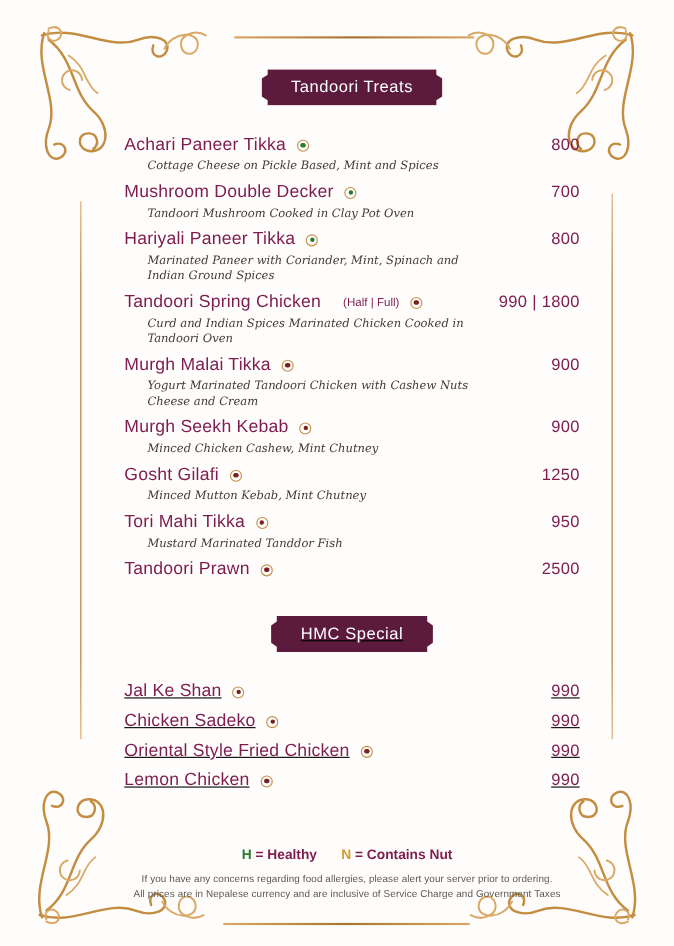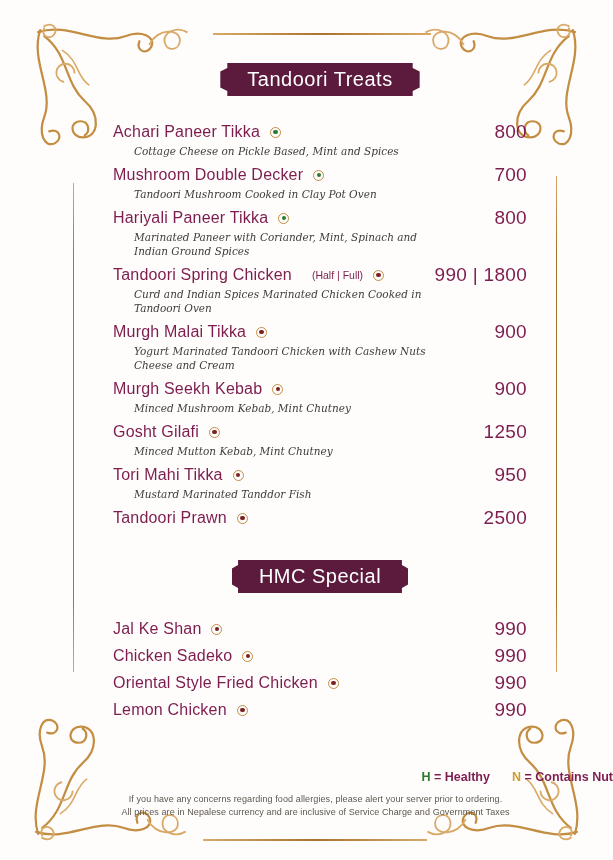--- a/index.html
+++ b/index.html
@@ -30,26 +30,26 @@
   .vrule-right{left:556px;top:176px;height:496px;}
   
   .flourish{position:absolute;width:162px;height:162px;}
   .flourish svg{width:100%;height:100%;}
   .fl-tl{left:28px;top:20px;}
   .fl-tr{right:28px;top:20px;transform:scaleX(-1);}
   .fl-bl{left:26px;top:682px;transform:scaleY(-1);}
   .fl-br{right:26px;top:682px;transform:scale(-1,-1);}
   
   .menu{position:absolute;left:113px;top:63px;width:414px;}
-  .menu-section + .menu-section{margin-top:32px;}
+  .menu-section + .menu-section{margin-top:32px;text-decoration:underline;}
   .badge-wrap{display:flex;justify-content:center;margin-bottom:26px;}
   .badge{
     background:var(--badge-bg);
     color:#fff;
-    font-size:20px;
+    font-size:15px;
     letter-spacing:.5px;
     height:33px;
     padding:0 27px;
     display:flex;align-items:center;justify-content:center;
     clip-path:polygon(3.5% 0,96.5% 0,96.5% 15%,100% 26%,100% 74%,96.5% 85%,96.5% 100%,3.5% 100%,3.5% 85%,0 74%,0 26%,3.5% 15%);
   }
   .item{margin-bottom:7px;}
   .item-line{display:flex;align-items:center;line-height:20px;}
   .item-name{
     color:var(--item-text);
@@ -69,38 +69,38 @@
     display:inline-flex;align-items:center;justify-content:center;
     margin-left:10px;
     flex:0 0 auto;
   }
   .dot-inner{width:4.5px;height:4.5px;border-radius:50%;display:block;}
   .dot.green .dot-inner{background:var(--green-dot);}
   .dot.maroon .dot-inner{background:var(--nonveg-dot);}
   .item-price{
     margin-left:auto;
     color:var(--item-text);
-    font-size:19px;
+    font-size:15px;
     letter-spacing:.3px;
     white-space:nowrap;
   }
   .item-desc{
     font-family:"DejaVu Serif",serif;
     font-style:italic;
     font-size:10.5px;
     line-height:14px;
     color:var(--desc-text);
     max-width:320px;
     margin-top:2px;
     margin-left:21px;
   }
   
   .legend{
     position:absolute;left:18px;right:0;top:770px;
-    display:flex;justify-content:flex-end;gap:22px;
+    display:flex;justify-content:center;gap:22px;
     font-size:12.5px;font-weight:700;color:var(--item-text);
   }
   .legend .sym-h{color:var(--green-dot);}
   .legend .sym-n{color:#cf9c2e;}
   .footnote{
     position:absolute;left:18px;right:0;
     text-align:center;
     font-size:9px;color:var(--footnote-text);letter-spacing:.1px;
   }
   .footnote-1{top:794px;}
@@ -222,21 +222,21 @@
 
   <div class="item">
     <div class="item-line">
       <span class="item-name">Murgh Seekh Kebab</span>
 
       <span class="dot maroon">
                 <span class="dot-inner"></span>
               </span>
       <span class="item-price">900</span>
     </div>
-    <div class="item-desc">Minced Mushroom Kebab, Mint Chutney</div>
+    <div class="item-desc">Minced Chicken Cashew, Mint Chutney</div>
   </div>
 
   <div class="item">
     <div class="item-line">
       <span class="item-name">Gosht Gilafi</span>
 
       <span class="dot maroon">
                 <span class="dot-inner"></span>
               </span>
       <span class="item-price">1250</span>

